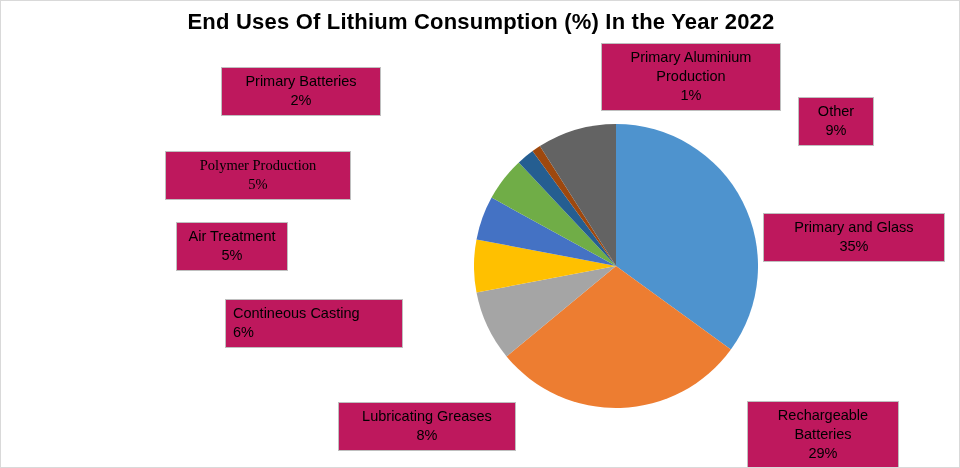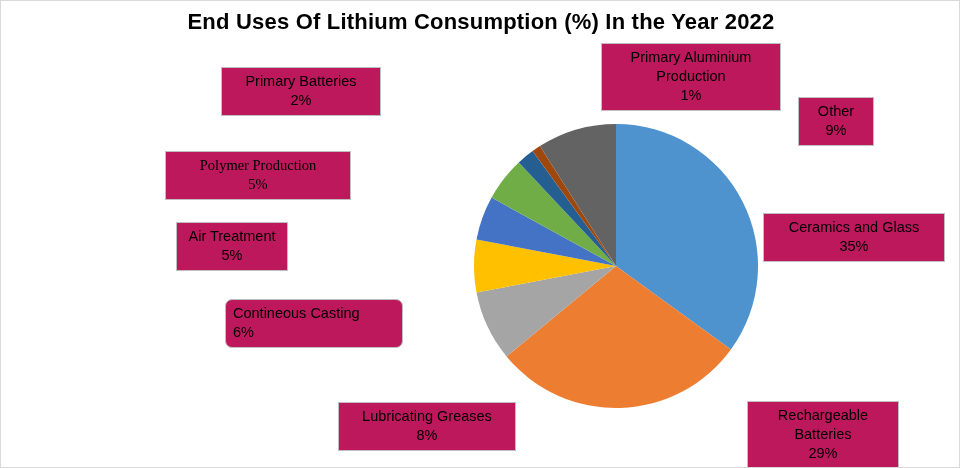--- a/index.html
+++ b/index.html
@@ -52,21 +52,20 @@
     color: #000000;
     font-size: 14.5px;
     line-height: 1.32;
     padding: 4px 7px 5px 7px;
     text-align: center;
     white-space: nowrap;
   }
   .data-label.align-left {
     text-align: left;
     white-space: normal;
-    border-radius: 7px;
   }
   .dl-name { display: block; }
   .dl-value { display: block; }
 </style>
 </head>
 <body>
 
 <div id="chart-root">
 
   <div id="chart-title">End Uses Of Lithium Consumption (%) In the Year 2022</div>
@@ -89,21 +88,21 @@
       <div class="data-label" style="left: 600px; top: 42px; width: 180px;">
         <span class="dl-name">Primary Aluminium</span>
         <span class="dl-name">Production</span>
         <span class="dl-value">1%</span>
       </div>
       <div class="data-label" style="left: 797px; top: 96px; width: 76px;">
         <span class="dl-name">Other</span>
         <span class="dl-value">9%</span>
       </div>
       <div class="data-label" style="left: 762px; top: 212px; width: 182px;">
-        <span class="dl-name">Ceramics and Glass</span>
+        <span class="dl-name">Primary and Glass</span>
         <span class="dl-value">35%</span>
       </div>
       <div class="data-label" style="left: 746px; top: 400px; width: 152px;">
         <span class="dl-name">Rechargeable</span>
         <span class="dl-name">Batteries</span>
         <span class="dl-value">29%</span>
       </div>
       <div class="data-label" style="left: 220px; top: 66px; width: 160px;">
         <span class="dl-name">Primary Batteries</span>
         <span class="dl-value">2%</span>

